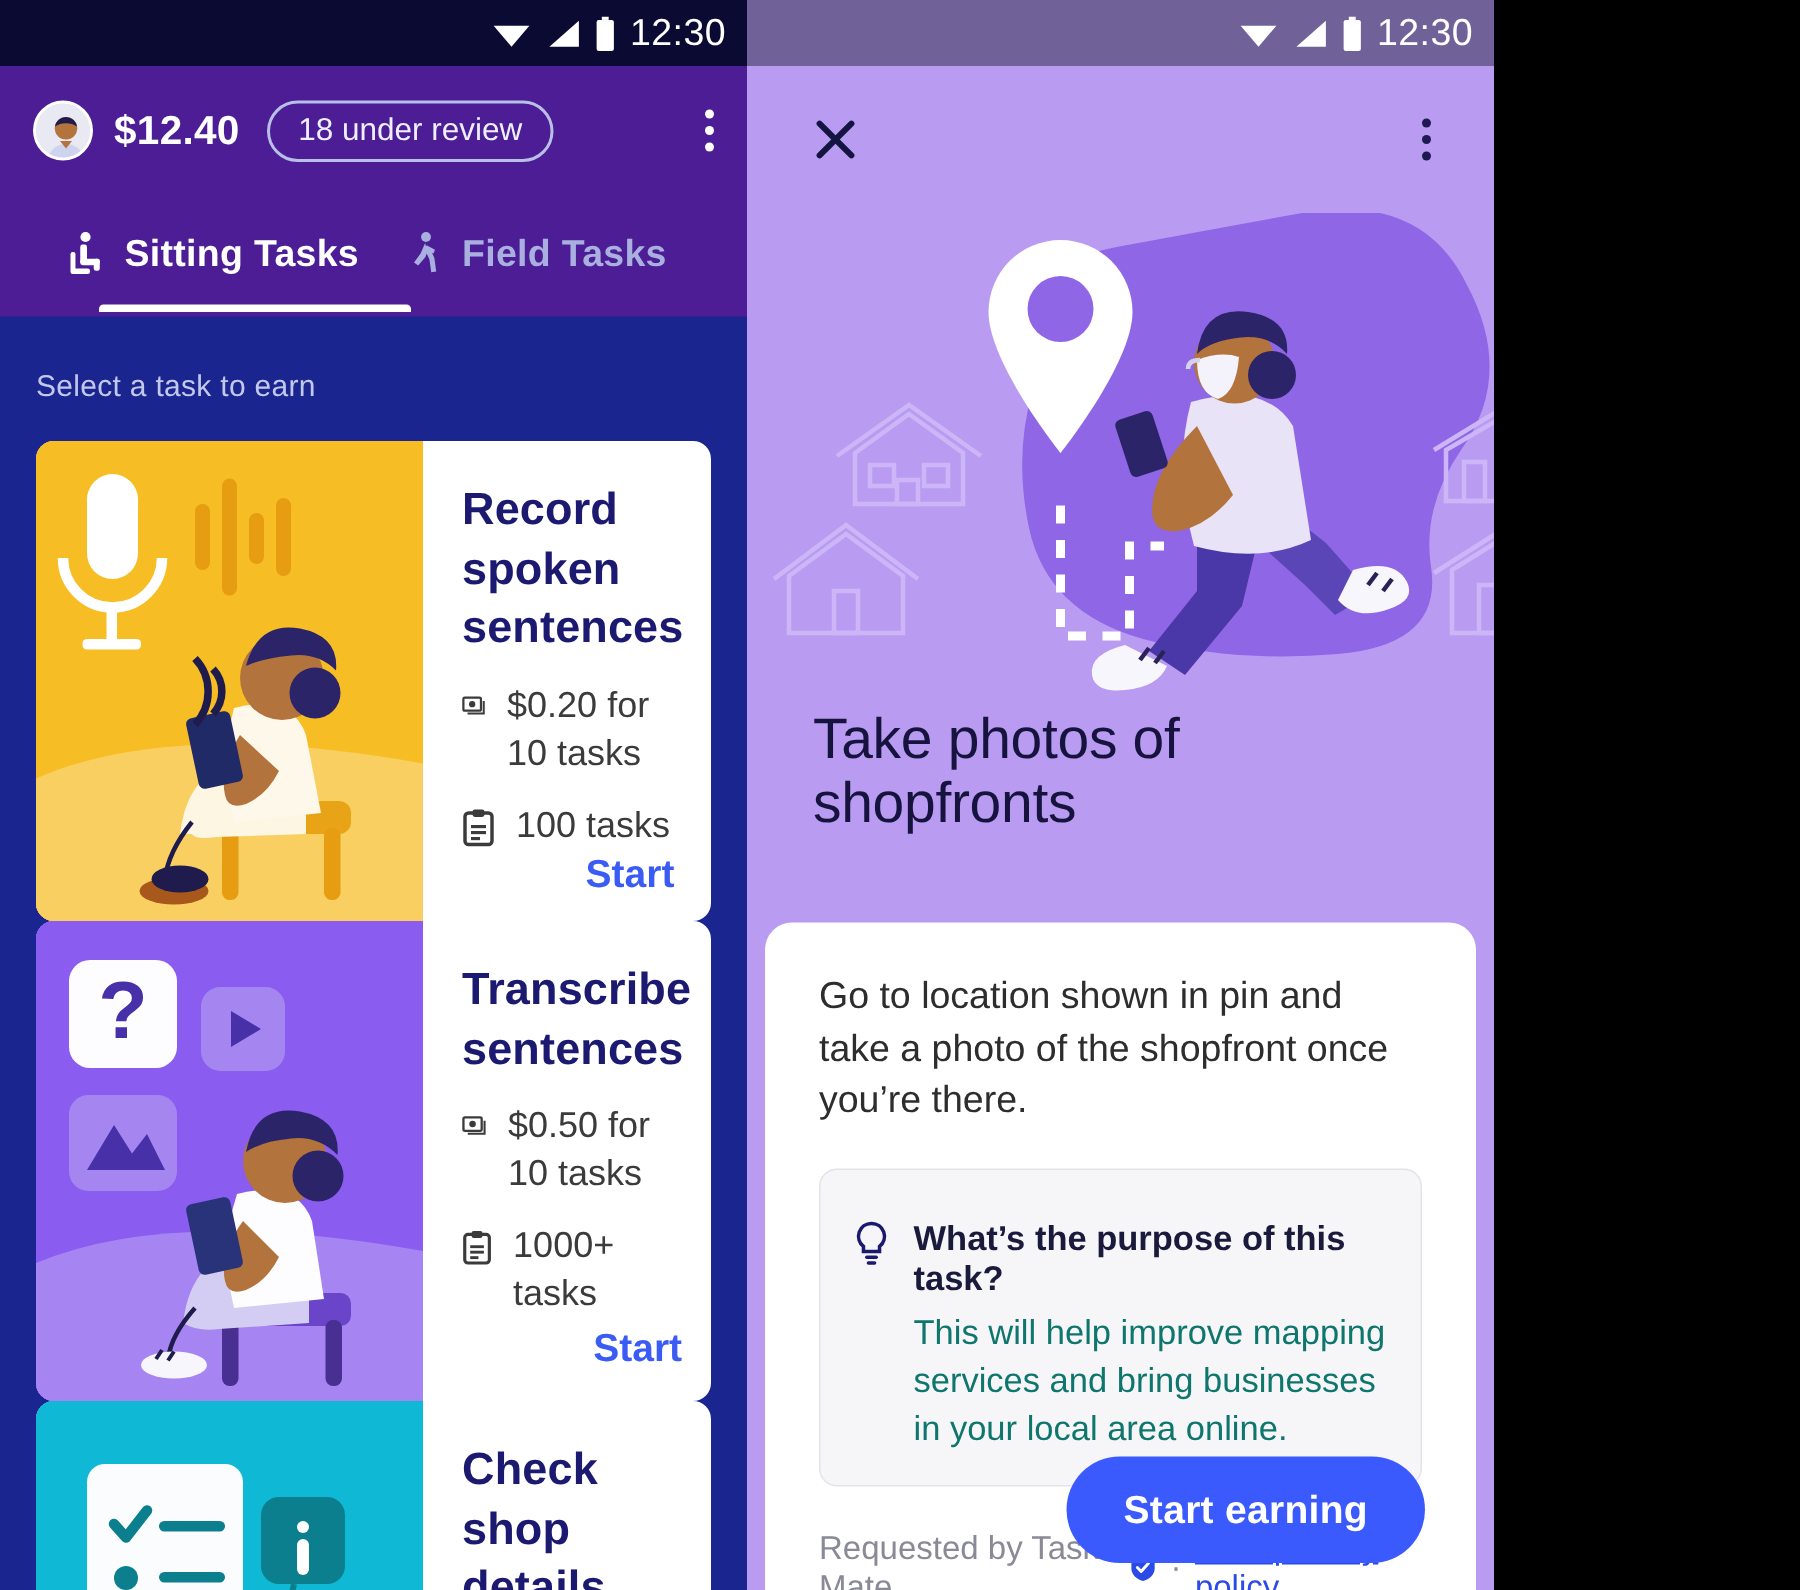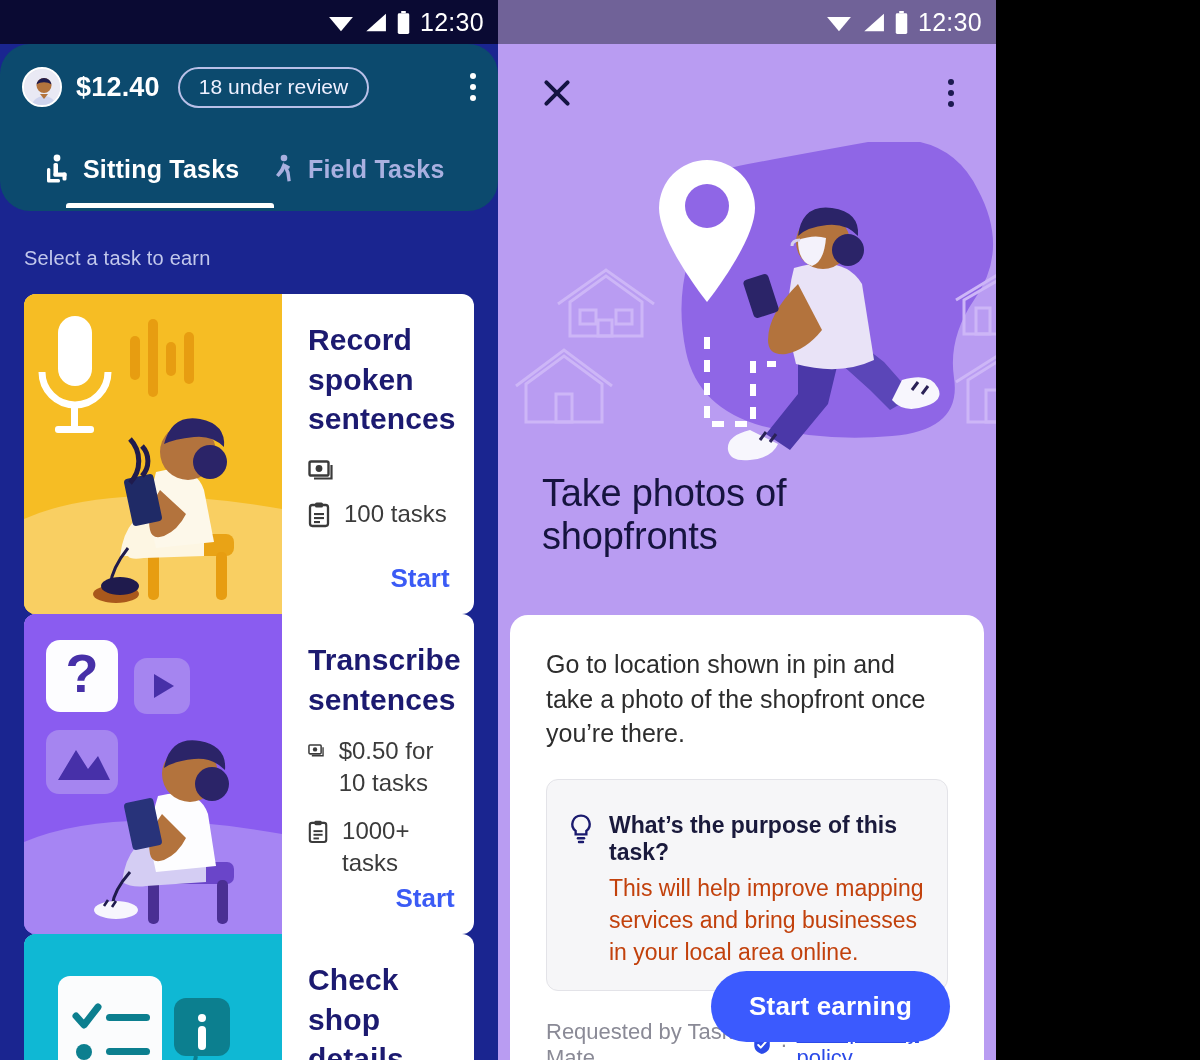--- a/index.html
+++ b/index.html
@@ -19,22 +19,22 @@
     height: 44px; background: #0a0a33; display: flex;
     align-items: center; justify-content: flex-end;
     padding-right: 14px; gap: 9px;
   }
   .sb-time { color: #fff; font-size: 25px; letter-spacing: .3px; }
   .wifi-ico { width: 26px; height: 21px; }
   .sig-ico  { width: 24px; height: 21px; }
   .bat-ico  { width: 15px; height: 23px; }
 
   .l-header {
-    background: #0c4a6e; padding: 0 22px 0 22px;
-    height: 167px; position: relative; border-radius: 30px;
+    background: #4c1d95; padding: 0 22px 0 22px;
+    height: 167px; position: relative;
   }
   .l-topbar { display: flex; align-items: center; height: 86px; }
   .avatar {
     width: 40px; height: 40px; border-radius: 50%;
     background: #e6e6ef; overflow: hidden; position: relative;
     flex: 0 0 auto; border: 2px solid #fff;
   }
   .balance {
     color: #fff; font-size: 27px; font-weight: bold;
     margin-left: 14px; letter-spacing: .2px;
@@ -119,21 +119,21 @@
   .sheet {
     position: absolute; left: 12px; right: 12px; top: 615px; bottom: 0;
     background: #fff; border-radius: 18px 18px 0 0; padding: 32px 36px 0 36px;
   }
   .sheet-desc { color: #2d2d2d; font-size: 25px; line-height: 1.38; }
   .purpose-box {
     margin-top: 28px; background: #f6f6f8; border: 1px solid #e3e3e8;
     border-radius: 12px; padding: 32px 22px 22px 22px; display: flex; gap: 16px;
   }
   .purpose-title { color: #1a1a3c; font-size: 23px; font-weight: bold; }
-  .purpose-body { color: #c2410c; font-size: 23px; line-height: 1.4; margin-top: 6px; }
+  .purpose-body { color: #0f766e; font-size: 23px; line-height: 1.4; margin-top: 6px; }
   .requested {
     margin-top: 28px; display: flex; align-items: center; gap: 9px;
     color: #8a8a96; font-size: 22px;
   }
   .privacy-link { color: #2b4ae8; text-decoration: underline; font-size: 22px; }
   .cta {
     position: absolute; right: 34px; bottom: 18px;
     background: #3b5afe; color: #fff; border: none;
     border-radius: 36px; padding: 20px 38px;
     font-size: 26px; font-weight: bold; font-family: "Liberation Sans", sans-serif;
@@ -247,20 +247,21 @@
           </svg>
         </div>
         <div class="card-info">
           <div class="card-title">Record spoken sentences</div>
           <div class="meta-row">
             <svg width="26" height="22" viewBox="0 0 26 22" style="margin-top:5px">
               <rect x="1.5" y="1.5" width="19" height="14" rx="1.6" fill="none" stroke="#3b3b3b" stroke-width="2.4"></rect>
               <circle cx="11" cy="8.5" r="3.4" fill="#3b3b3b"></circle>
               <path d="M23.5 5 L23.5 18.5 L6 18.5" stroke="#3b3b3b" stroke-width="2.2" fill="none"></path>
             </svg>
+            <div class="meta-text">$0.20 for 10 tasks</div>
           </div>
           <div class="meta-row">
             <svg width="22" height="26" viewBox="0 0 22 26" style="margin-top:4px">
               <rect x="2" y="3" width="18" height="21" rx="2.4" fill="none" stroke="#3b3b3b" stroke-width="2.3"></rect>
               <rect x="7" y="0.6" width="8" height="5" rx="1.6" fill="#3b3b3b"></rect>
               <rect x="6" y="11" width="10" height="2.1" fill="#3b3b3b"></rect>
               <rect x="6" y="15" width="10" height="2.1" fill="#3b3b3b"></rect>
               <rect x="6" y="19" width="6" height="2.1" fill="#3b3b3b"></rect>
             </svg>
             <div class="meta-text">100 tasks</div>

